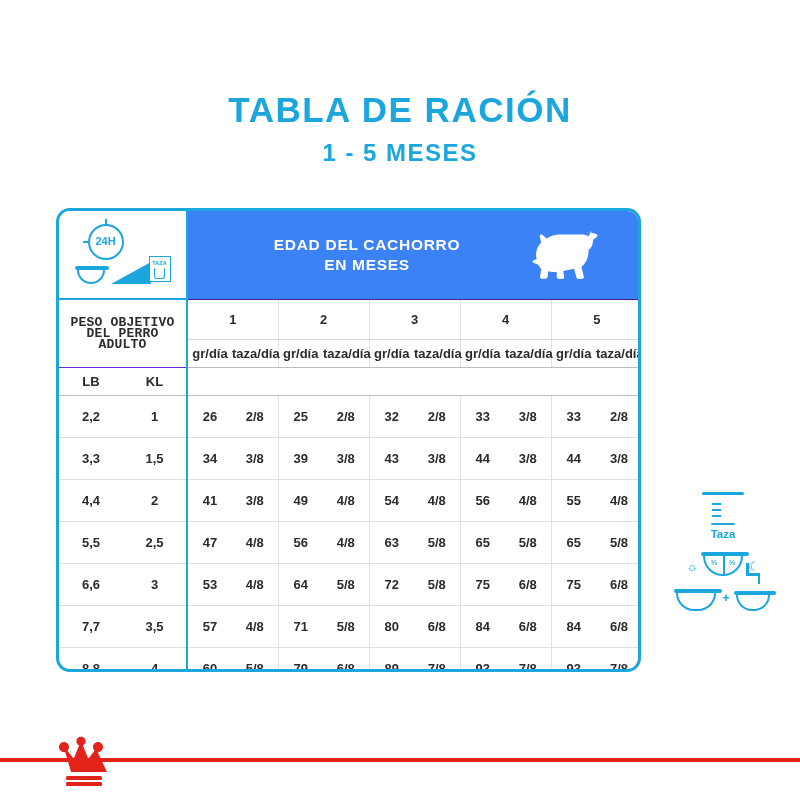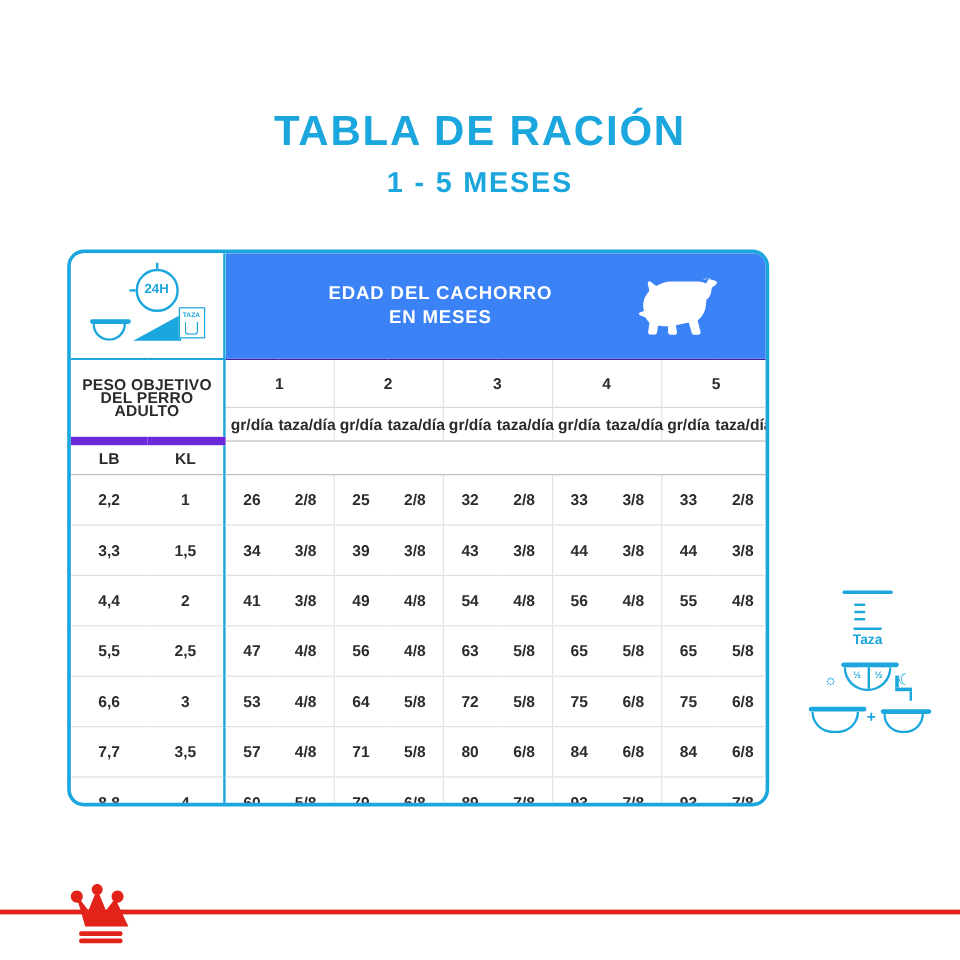--- a/index.html
+++ b/index.html
@@ -78,27 +78,28 @@
   }
   .dog {
     position: absolute;
     right: 30px; top: 50%;
     transform: translateY(-50%);
   }
 
   
   .weight-head {
     border-right: 2px solid #1ba6dd;
-    border-bottom: 7px solid #6d28d9;
+    border-bottom: 1px solid #6d28d9;
     font-size: 9.5px;
     line-height: 11px;
     letter-spacing: 0.2px;
     color: #333;
     height: 40px;
     padding: 2px 4px;
+    font-family: Liberation Mono, monospace;
   }
   .month-head {
     border-bottom: 1px solid #d8d8d8;
     font-size: 14px;
     height: 40px;
   }
   .lbkl {
     font-size: 11.5px;
     height: 28px;
     border-bottom: 1px solid #bdbdbd;
@@ -124,21 +125,21 @@
   td.data.kl-col { border-right: 2px solid #1ba6dd; }
 
   
   .icon24 {
     position: relative;
     width: 104px; height: 62px;
     margin: 0 auto;
   }
   .clock {
     position: absolute;
-    left: 42px; top: 0;
+    left: 17px; top: 0;
     width: 36px; height: 36px;
     border: 2.5px solid #1ba6dd;
     border-radius: 50%;
     color: #1ba6dd;
     font-size: 11px;
     font-weight: bold;
     line-height: 31px;
     text-align: center;
     background: #fff;
     z-index: 2;

